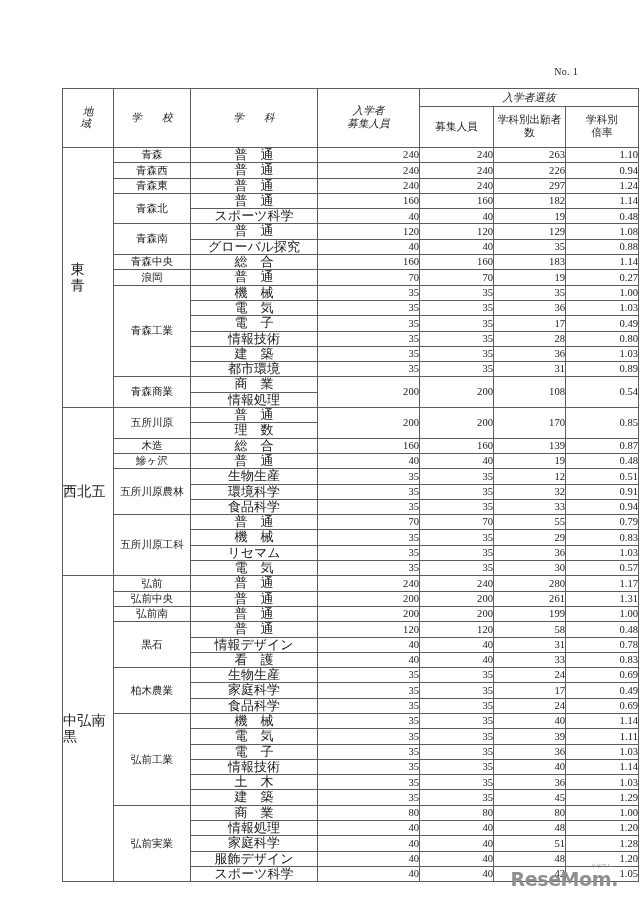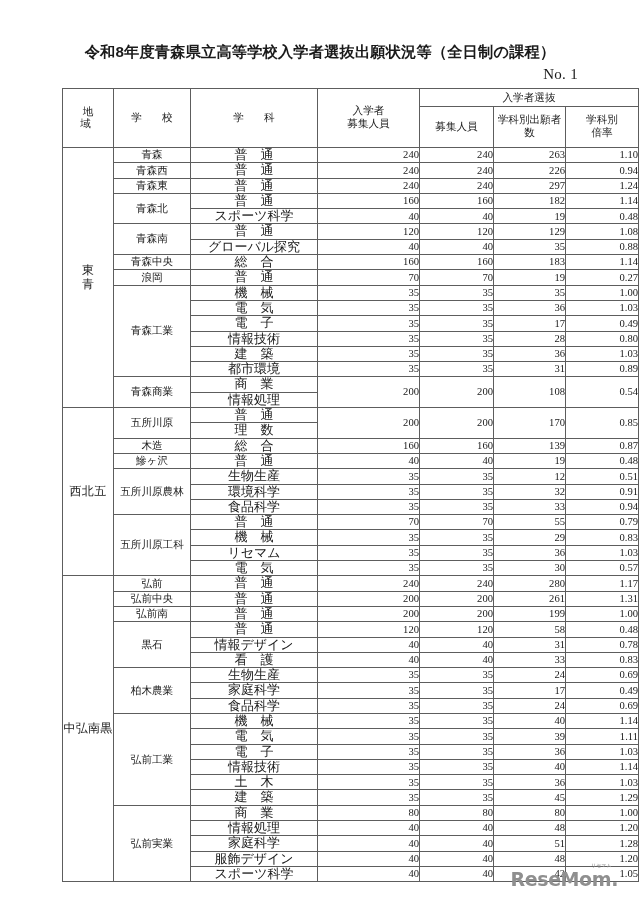--- a/index.html
+++ b/index.html
@@ -37,21 +37,21 @@
     letter-spacing: 0.2px;
     white-space: nowrap;
     font-family: "Liberation Sans", "DejaVu Sans", sans-serif;
   }
 
   
   .page-no {
     position: absolute;
     right: 62px;
     top: 66px;
-    font-size: 15px;
+    font-size: 10px;
     letter-spacing: 0.3px;
     font-family: "Liberation Serif", "DejaVu Serif", serif;
   }
 
   
   .table-wrap {
     position: absolute;
     left: 62px;
     top: 88px;
     width: 516px;
@@ -90,39 +90,39 @@
 
   
   th.hd {
     font-weight: normal;
     text-align: center;
     font-size: 10.6px;
     height: 20px;
   }
   th.hd-group {
     height: 17px;
+    font-style: italic;
   }
   th.hd-tall {
     height: 40px;
   }
   .spaced {
     letter-spacing: 0.45em;
     padding-left: 0.45em;
   }
   .hd-two {
     display: block;
     line-height: 1.22;
   }
 
   
   td.region {
-    text-align: center;
     vertical-align: top;
     padding-top: 2px;
-    font-size: 12px;
+    font-size: 14px;
     letter-spacing: 0.3px;
   }
   td.region .reg-wide {
     letter-spacing: 0.55em;
     padding-left: 0.55em;
     display: inline-block;
   }
   td.school {
     text-align: center;
     padding-left: 3px;
@@ -165,21 +165,20 @@
     letter-spacing: 0.6px;
     font-weight: bold;
     color: #9a9a9a;
   }
 </style>
 </head>
 <body>
 
 <div class="page">
 
-  <div class="doc-title">令和8年度青森県立高等学校入学者選抜出願状況等（全日制の課程）</div>
 
   <div class="page-no">No. 1</div>
 
   <div class="table-wrap">
     <table class="stats">
       <colgroup>
         <col class="c-region">
         <col class="c-school">
         <col class="c-dept">
         <col class="c-cap">

